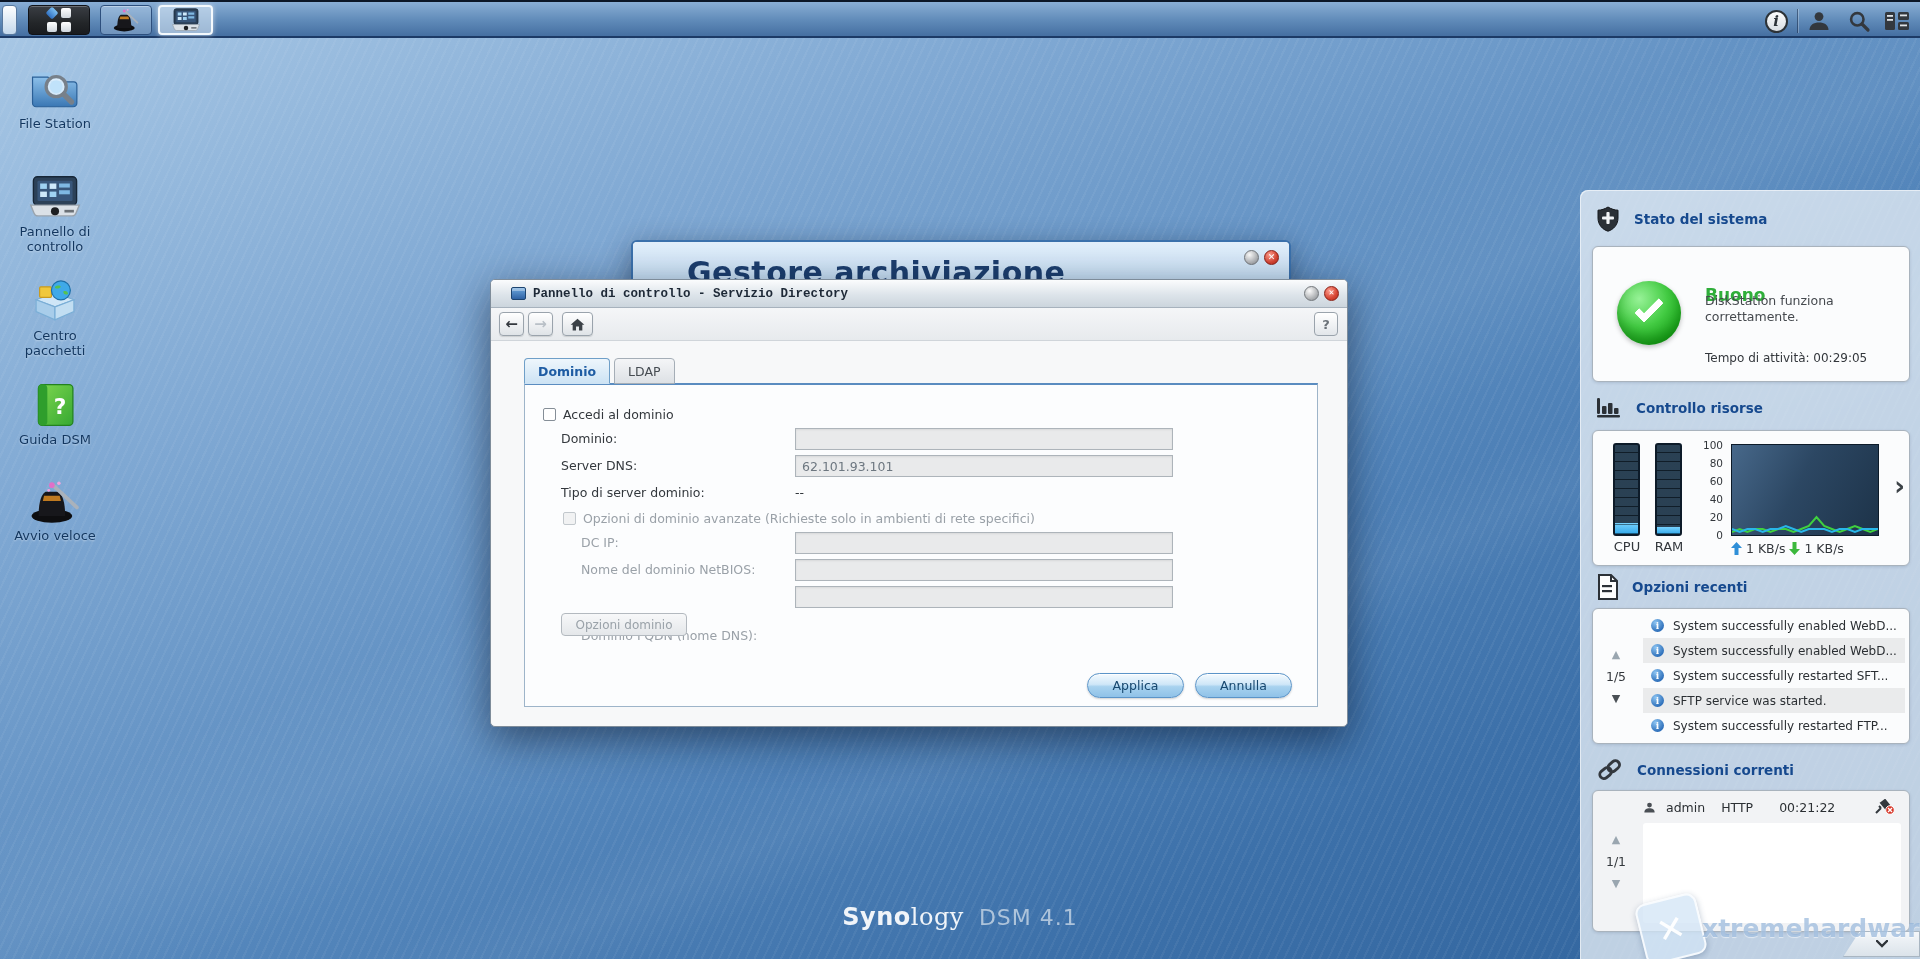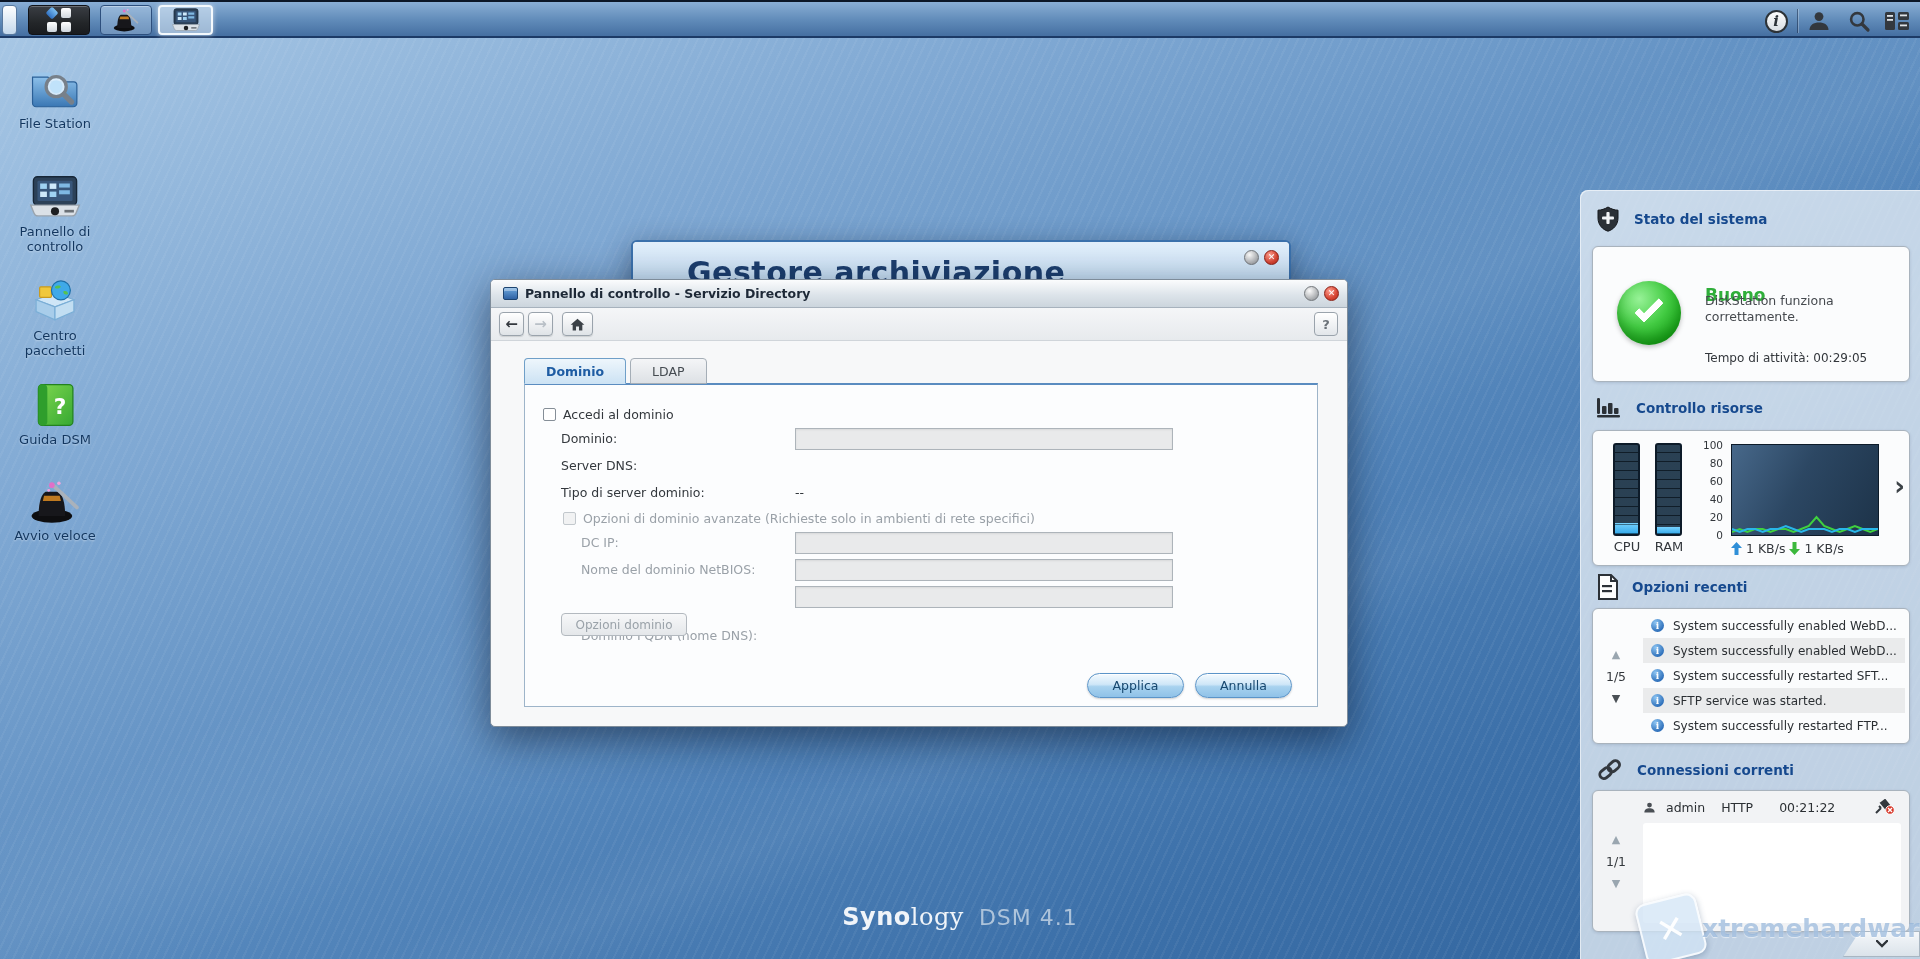--- a/index.html
+++ b/index.html
@@ -43,33 +43,33 @@
   #bgwin-header { height:58px; background:linear-gradient(#e2effb,#b8d6f0); position:relative; }
   #bgwin-title { position:absolute; left:54px; top:13px; font-size:30px; font-weight:bold; color:#1c3e6e; letter-spacing:0.5px; }
   .ball { width:15px; height:15px; border-radius:50%; display:inline-flex; align-items:center; justify-content:center; cursor:pointer; }
   .ball-min { background:radial-gradient(circle at 35% 30%,#fbfbfb,#a7aaad 70%,#8d9093); border:1px solid #73777b; }
   .ball-close { background:radial-gradient(circle at 35% 30%,#ff9f90,#d64533 60%,#b32b1b); border:1px solid #8c1f14; color:#fff; font-size:9px; font-weight:bold; line-height:1; }
   #bgwin .balls { position:absolute; right:10px; top:8px; display:flex; gap:5px; }
 
   
   #dialog { position:absolute; left:490px; top:279px; width:858px; height:448px; z-index:10;
     background:#eef1f4; border:1px solid #7e8c9a; border-radius:5px; box-shadow:0 12px 40px rgba(8,18,38,0.55); }
-  #dlg-titlebar { position:relative; height:28px; background:linear-gradient(#fbfcfd,#dde4ea 55%,#ccd5dd); border-bottom:1px solid #a7b2bd; border-radius:4px 4px 0 0; display:flex; align-items:center; padding:0 12px; }
+  #dlg-titlebar { position:relative; height:28px; background:linear-gradient(#fbfcfd,#dde4ea 55%,#ccd5dd); border-bottom:1px solid #a7b2bd; border-radius:4px 4px 0 0; display:flex; align-items:center; padding:0 20px;font-family:Liberation Mono, monospace; }
   .dlg-mini-icon { width:15px; height:13px; border-radius:2px; background:linear-gradient(#6ba6dd,#2f62a4); border:1px solid #1d4470; box-shadow:inset 0 3px 0 rgba(255,255,255,0.35); margin-right:7px; }
   #dlg-title { font-size:12.5px; font-weight:bold; color:#1d2836; }
   #dlg-titlebar .balls { position:absolute; right:8px; top:6px; display:flex; gap:5px; }
   #dlg-toolbar { position:relative; height:33px; background:linear-gradient(#f5f6f8,#e7eaed); border-bottom:1px solid #d0d5da; }
   .nav-btn { position:absolute; top:4px; height:24px; border:1px solid #9aa3ac; border-radius:4px; background:linear-gradient(#ffffff,#dfe3e7); display:flex; align-items:center; justify-content:center; font-size:15px; font-weight:bold; color:#33383e; cursor:pointer; box-shadow:0 1px 1px rgba(0,0,0,0.12); }
   #nav-back { left:8px; width:25px; }
   #nav-fwd { left:37px; width:25px; color:#b9c0c7; }
   #nav-home { left:71px; width:31px; }
   #dlg-help { position:absolute; right:9px; top:4px; width:24px; height:24px; border:1px solid #9aa3ac; border-radius:4px; background:linear-gradient(#ffffff,#e2e6ea); color:#6a7178; font-size:13px; font-weight:bold; display:flex; align-items:center; justify-content:center; cursor:pointer; }
   #dlg-content { position:relative; height:385px; background:#f7f8f9; border-radius:0 0 5px 5px; }
   .tabs { position:absolute; left:33px; top:17px; display:flex; gap:4px; z-index:2; }
-  .tab { height:26px; padding:0 21px; display:flex; align-items:center; font-size:12.5px; border-radius:4px 4px 0 0; cursor:pointer; }
+  .tab { height:26px; padding:0 13px; display:flex; align-items:center; font-size:12.5px; border-radius:4px 4px 0 0; cursor:pointer; }
   .tab.active { background:linear-gradient(#eef6fc,#cde3f4); border:1px solid #6f9fc8; border-bottom:1px solid #cde3f4; color:#1e5ca3; font-weight:bold; }
   .tab.inactive { background:linear-gradient(#f4f5f7,#dde1e5); border:1px solid #a5aeb7; color:#454b51; }
   #form-panel { position:absolute; left:33px; top:42px; width:794px; height:324px; background:#fcfdfe; border:1px solid #9db4c9; border-top:2px solid #5a8cc0; }
   .f-label { position:absolute; font-size:12.5px; color:#33383d; line-height:22px; }
   .f-label.dim { color:#9aa1a8; }
   .f-field { position:absolute; left:270px; width:378px; height:22px; background:#e9eaeb; border:1px solid #adb4ba; box-shadow:inset 0 1px 2px rgba(0,0,0,0.08); font-size:12.5px; color:#6d7780; padding:0 6px; font-family:inherit; }
   .chk { display:inline-block; width:13px; height:13px; background:#fff; border:1px solid #858e97; border-radius:2px; vertical-align:-2px; margin-right:7px; }
   .chk.dim { background:#f1f2f3; border-color:#c2c8cd; }
   .chk-row { position:absolute; font-size:12.5px; color:#33383d; cursor:pointer; }
   .chk-row.dim { color:#9aa1a8; }
@@ -313,20 +313,21 @@
       <div class="tab active">Dominio</div>
       <div class="tab inactive">LDAP</div>
     </div>
     <div id="form-panel">
       <label class="chk-row" style="left:18px; top:22px;">
         <span class="chk"></span><span>Accedi al dominio</span>
       </label>
       <div class="f-label" style="left:36px; top:43px;">Dominio:</div>
       <input class="f-field" style="top: 43px;" disabled="" value="">
       <div class="f-label" style="left:36px; top:70px;">Server DNS:</div>
+      <input class="f-field" style="top: 70px;" disabled="" value="62.101.93.101">
       <div class="f-label" style="left:36px; top:97px;">Tipo di server dominio:</div>
       <div class="f-label" style="left:270px; top:97px;">--</div>
       <label class="chk-row dim" style="left:38px; top:126px;">
         <span class="chk dim"></span><span>Opzioni di dominio avanzate (Richieste solo in ambienti di rete specifici)</span>
       </label>
       <div class="f-label dim" style="left:56px; top:147px;">DC IP:</div>
       <input class="f-field" style="top: 147px;" disabled="" value="">
       <div class="f-label dim" style="left:56px; top:174px;">Nome del dominio NetBIOS:</div>
       <input class="f-field" style="top: 174px;" disabled="" value="">
       <div class="f-label dim" style="left:56px; top:201px;margin-top:39px;">Dominio FQDN (nome DNS):</div>

